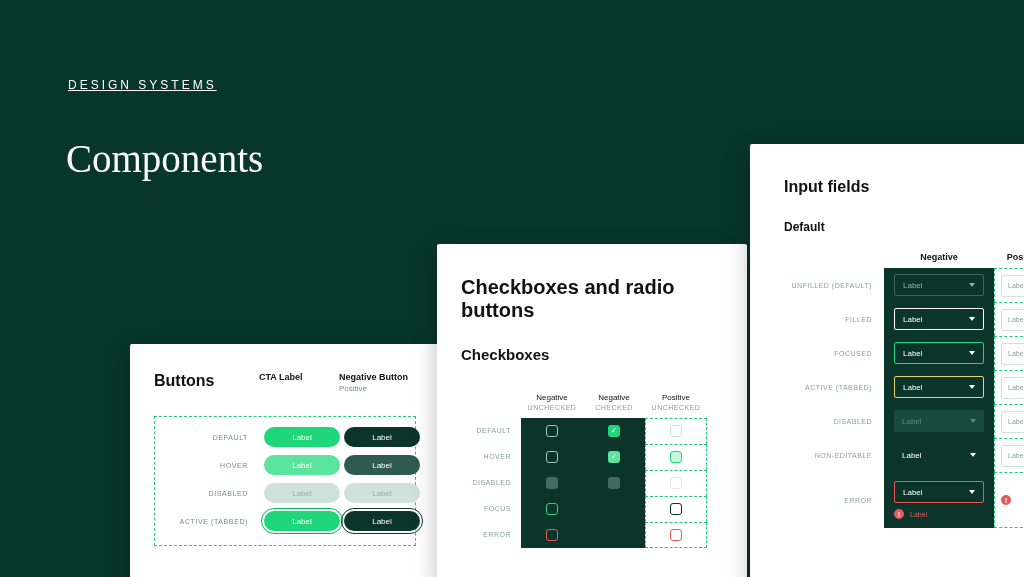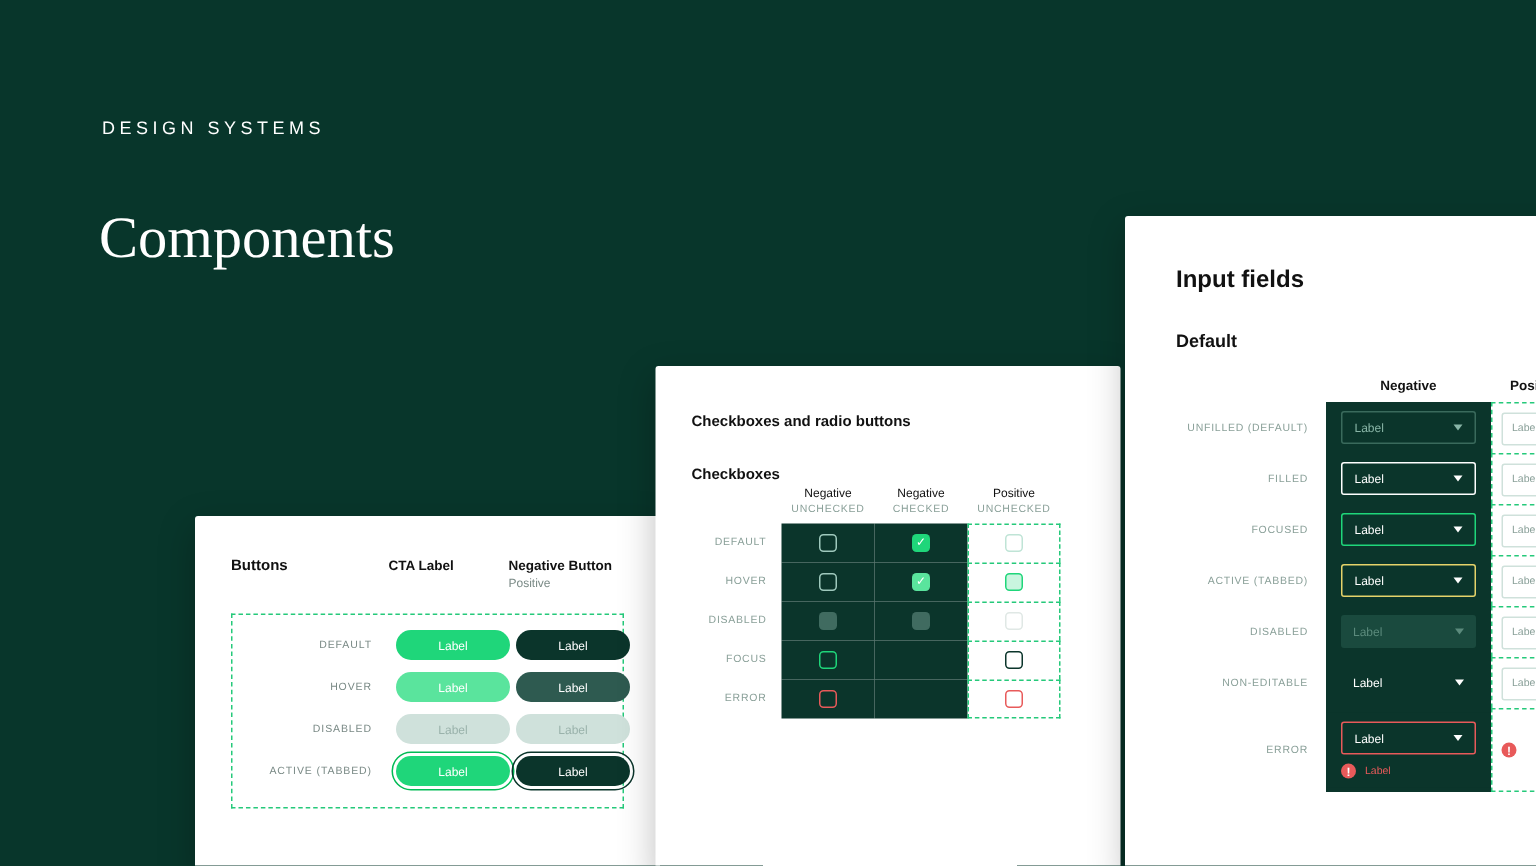--- a/index.html
+++ b/index.html
@@ -9,44 +9,45 @@
     font-family: -apple-system, BlinkMacSystemFont, "Segoe UI", Arial, sans-serif;
     position: relative;
     color: #fff;
   }
   .eyebrow {
     position: absolute;
     left: 68px; top: 78px;
     font-size: 12px;
     letter-spacing: 3px;
     font-weight: 500;
+    text-decoration: underline;
   }
   .title {
     position: absolute;
     left: 66px; top: 136px;
     font-size: 39px;
     font-family: Georgia, "Times New Roman", serif;
     font-weight: 400;
   }
 
   
   .card {
     position: absolute;
     background: #fff;
     color: #111;
     border-radius: 2px;
     box-shadow: 0 8px 24px rgba(0,0,0,.25);
     padding: 28px 24px 24px 24px;
   }
   .card-title { font-size: 16px; font-weight: 700; margin-bottom: 24px; }
-  .card-sub   { font-size: 10px; font-weight: 700; margin-bottom: 2px; }
+  .card-sub   { font-size: 15px; font-weight: 700; margin-bottom: 30px; }
 
   
   #buttons-card { left: 130px; top: 344px; width: 310px; height: 240px; }
-  #buttons-card .card-title { margin-bottom: 20px; font-size: 10px;}
+  #buttons-card .card-title { margin-bottom: 20px; font-size: 16px;}
   .btn-head {
     display: grid;
     grid-template-columns: 105px 80px 80px;
     font-size: 9px;
     margin-bottom: 6px;
   }
   .btn-head > div:first-child { }
   .btn-head .hcol { font-weight: 600; }
   .btn-head .hsub { color:#7a8a86; font-size:8px; font-weight:400; margin-top:2px;}
   .btn-grid {
@@ -77,21 +78,21 @@
   .cta-hover    { background:#5ae49d; color:#fff; }
   .cta-disabled { background:#cfe1db; color:#9ab2ab; }
   .cta-active   { background:#1fd67a; color:#fff; outline:1px solid #0b5; outline-offset:2px;}
   .pri-default  { background:#0b352b; color:#fff; }
   .pri-hover    { background:#2e5a50; color:#fff; }
   .pri-disabled { background:#cfe1db; color:#9ab2ab; }
   .pri-active   { background:#0b352b; color:#fff; outline:1px solid #0b352b; outline-offset:2px;}
 
   
   #cb-card { left: 437px; top: 244px; width: 310px; height: 340px; padding-top:32px;}
-  #cb-card .card-title { font-size: 10px; }
+  #cb-card .card-title { font-size: 20px; }
   .cb-head {
     display:grid;
     grid-template-columns: 60px repeat(3, 62px);
     font-size: 8px; text-align:center;
     margin-bottom:4px;
   }
   .cb-head .hcol { line-height:1.3; }
   .cb-head .hsub { font-size:7px; color:#8aa099; letter-spacing:.5px;}
   .cb-table {
     display:grid;

